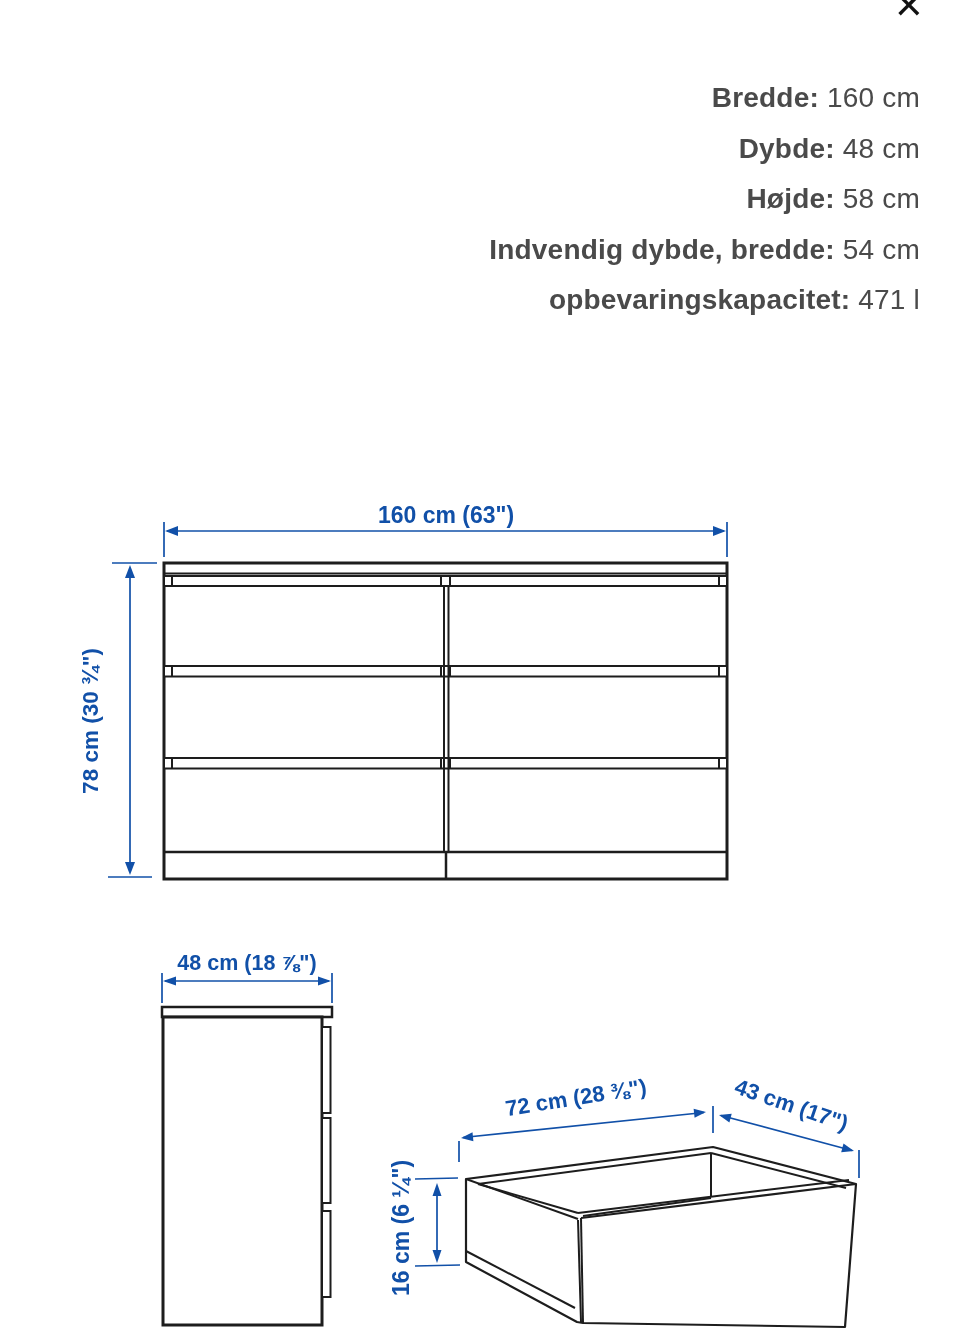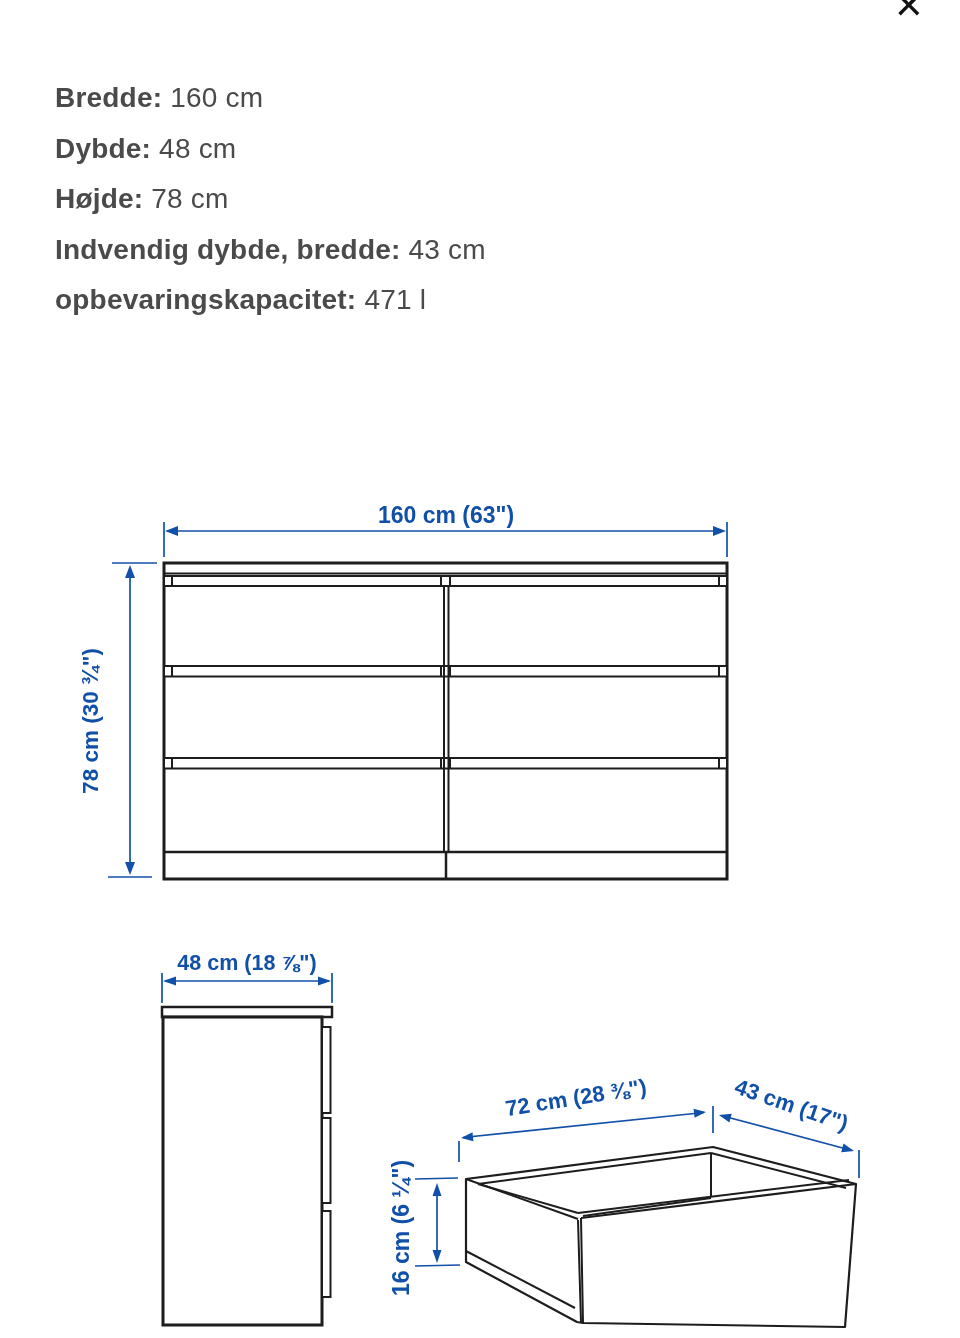--- a/index.html
+++ b/index.html
@@ -14,20 +14,21 @@
     background:none; border:none; cursor:pointer;
     font-size:36px; font-weight:700; color:#111111;
     line-height:1; font-family:"DejaVu Sans", sans-serif;
   }
   .specs {
     position:absolute; top:73px; left:55px; right:40px;
   }
   .spec-row {
     font-size:28px; line-height:50.5px; color:#4a4a4a;
     letter-spacing:0.2px;
+    text-align:right;
   }
   .spec-label { font-weight:700; }
   .spec-value { font-weight:400; margin-left:8px; }
   svg.diagram { position:absolute; left:0; top:0; }
   svg .blk { stroke:#1d1d1d; fill:#ffffff; }
   svg .blk-line { stroke:#1d1d1d; fill:none; }
   svg .dim { stroke:#1150a8; fill:none; stroke-width:1.7; }
   svg .arrow { fill:#1150a8; stroke:none; }
   svg text.dim-label {
     fill:#1150a8; font-weight:700;
@@ -44,24 +45,24 @@
   </button>
 
   <div class="specs">
     <div class="spec-row">
       <span class="spec-label">Bredde:</span><span class="spec-value">160 cm</span>
     </div>
     <div class="spec-row">
       <span class="spec-label">Dybde:</span><span class="spec-value">48 cm</span>
     </div>
     <div class="spec-row">
-      <span class="spec-label">Højde:</span><span class="spec-value">78 cm</span>
+      <span class="spec-label">Højde:</span><span class="spec-value">58 cm</span>
     </div>
     <div class="spec-row">
-      <span class="spec-label">Indvendig dybde, bredde:</span><span class="spec-value">43 cm</span>
+      <span class="spec-label">Indvendig dybde, bredde:</span><span class="spec-value">54 cm</span>
     </div>
     <div class="spec-row">
       <span class="spec-label">opbevaringskapacitet:</span><span class="spec-value">471 l</span>
     </div>
   </div>
 
   <svg class="diagram" width="960" height="1338" viewBox="0 0 960 1338">
 
     <g>
 

